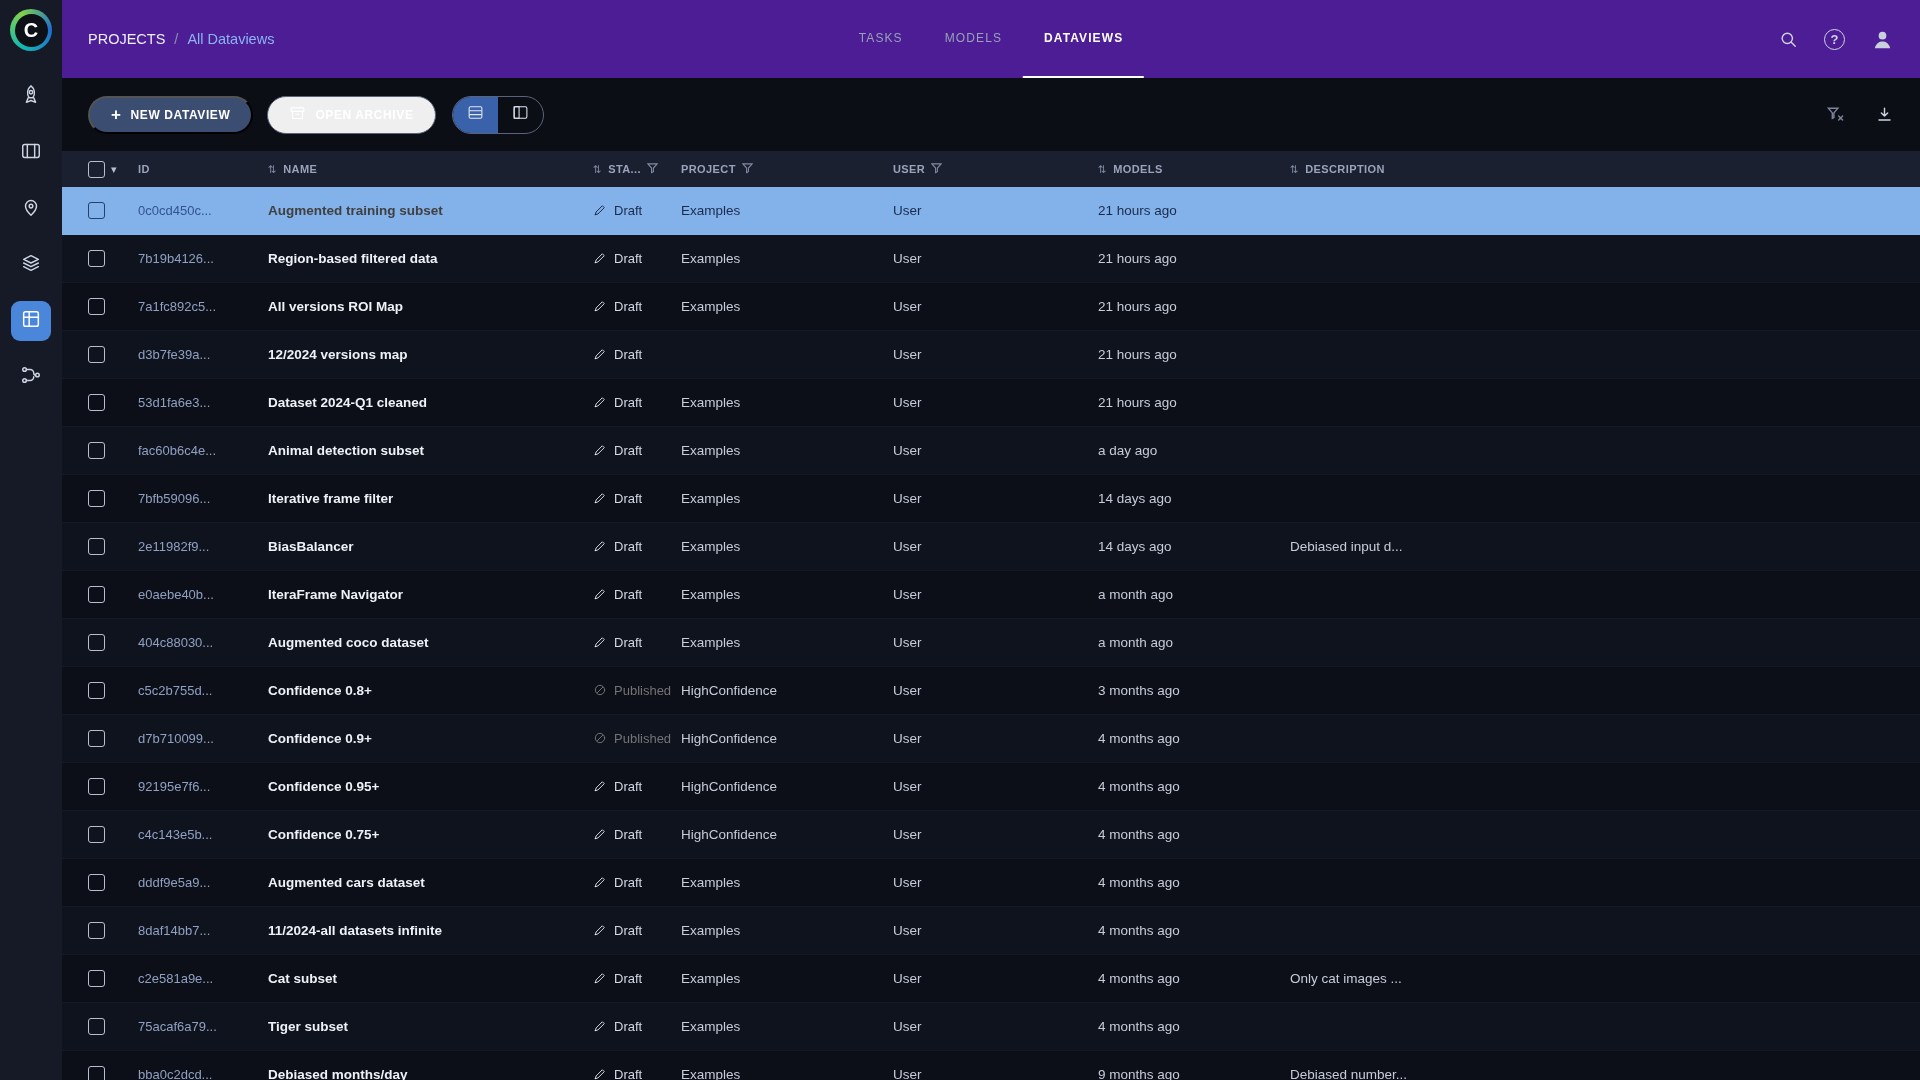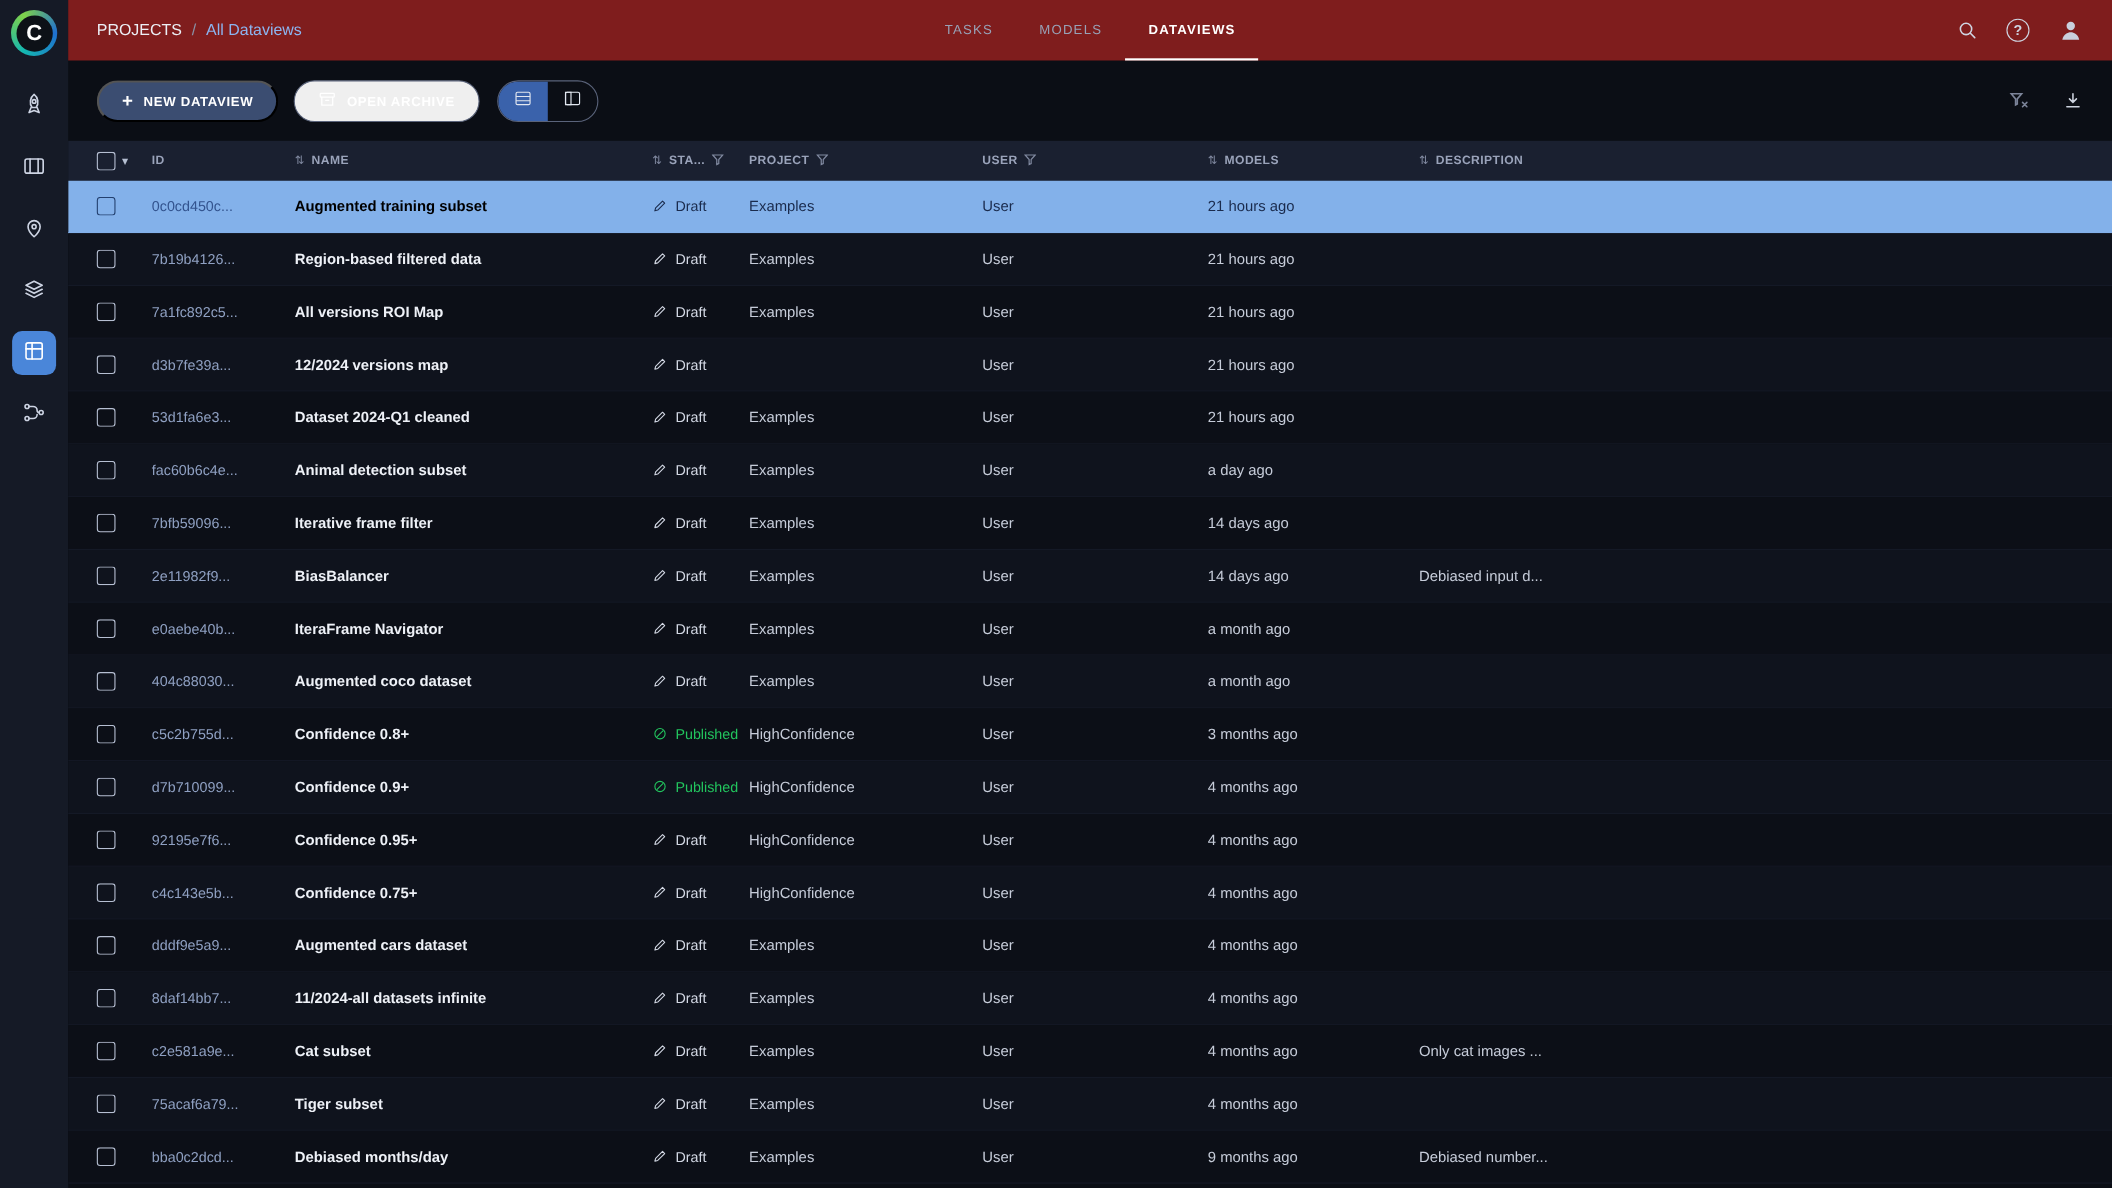--- a/index.html
+++ b/index.html
@@ -16,21 +16,21 @@
   .sidebar { width:62px; background:#151a26; flex-shrink:0; display:flex; flex-direction:column; align-items:center; padding-top:9px; }
   .logo { width:42px; height:42px; border-radius:50%; background:conic-gradient(from 210deg,#14b8b0,#7fd24a,#1f6fd0,#14b8b0); display:flex; align-items:center; justify-content:center; margin-bottom:26px; cursor:pointer; }
   .logo-inner { width:33px; height:33px; border-radius:50%; background:#0d1117; color:#fff; font-weight:bold; font-size:20px; display:flex; align-items:center; justify-content:center; }
   .nav-item { width:40px; height:40px; margin-bottom:16px; border-radius:9px; display:flex; align-items:center; justify-content:center; color:#cdd4e3; cursor:pointer; }
   .nav-item.active { background:#4a86d9; color:#fff; }
   .nav-item svg { stroke:currentColor; fill:none; stroke-width:1.6; stroke-linecap:round; stroke-linejoin:round; }
 
   
   .main { flex:1; display:flex; flex-direction:column; min-width:0; }
 
-  .topbar { height:55px; background:#7f1d1d; display:flex; align-items:center; padding:0 26px; position:relative; flex-shrink:0; }
+  .topbar { height:78px; background:#4c1d95; display:flex; align-items:center; padding:0 26px; position:relative; flex-shrink:0; }
   .breadcrumb { font-size:14.5px; display:flex; gap:9px; align-items:center; }
   .bc-root { color:#eceff5; cursor:pointer; }
   .bc-sep { color:#8a93a8; }
   .bc-current { color:#8cb5f0; cursor:pointer; }
   .tabs { position:absolute; left:50%; transform:translateX(-50%); top:0; height:100%; display:flex; }
   .tab { padding:0 21px; display:flex; align-items:center; font-size:12px; letter-spacing:1.1px; color:#98a1b6; border-bottom:2px solid transparent; cursor:pointer; }
   .tab.active { color:#ffffff; border-bottom-color:#ffffff; font-weight:bold; }
   .topbar-right { margin-left:auto; display:flex; align-items:center; gap:26px; color:#cfd5e2; }
   .icon-btn { display:flex; align-items:center; justify-content:center; cursor:pointer; }
   .icon-btn svg { stroke:currentColor; fill:none; stroke-width:1.8; stroke-linecap:round; }
@@ -68,26 +68,26 @@
   .row { height:48px; border-bottom:1px solid #141926; background:#0c0f17; cursor:pointer; }
   .row:nth-child(even) { background:#0f131d; }
   .cell { padding-left:8px; font-size:13.5px; color:#c6ccd9; white-space:nowrap; overflow:hidden; text-overflow:ellipsis; }
   .row-id { color:#8fa0c2; font-size:13px; }
   .row-name { color:#eef1f7; font-weight:bold; }
   .status-cell { display:flex; gap:7px; color:#d3d8e4; font-size:13px; }
   .st-icon { display:inline-flex; }
   .st-icon svg { stroke:currentColor; fill:none; stroke-width:1.7; stroke-linecap:round; stroke-linejoin:round; }
   .row .st-pub { display:none; }
   .row.published .st-pub { display:inline-flex; }
-  .row.published .status-cell { color:#22c55e; }
+  .row.published .status-cell { color:#737373; }
 
   .row.selected, .row.selected:nth-child(even) { background:#83b1ea; border-bottom-color:#83b1ea; }
   .row.selected .cell { color:#1a2b4d; }
   .row.selected .row-id { color:#33548f; }
-  .row.selected .row-name { color:#000000; }
+  .row.selected .row-name { color:#404040; }
   .row.selected .status-cell { color:#1a2b4d; }
   .row.selected .checkbox { border-color:#23406f; }
 </style>
 </head>
 <body>
 
 <div class="app">
 
   <aside class="sidebar">
     <div class="logo">

